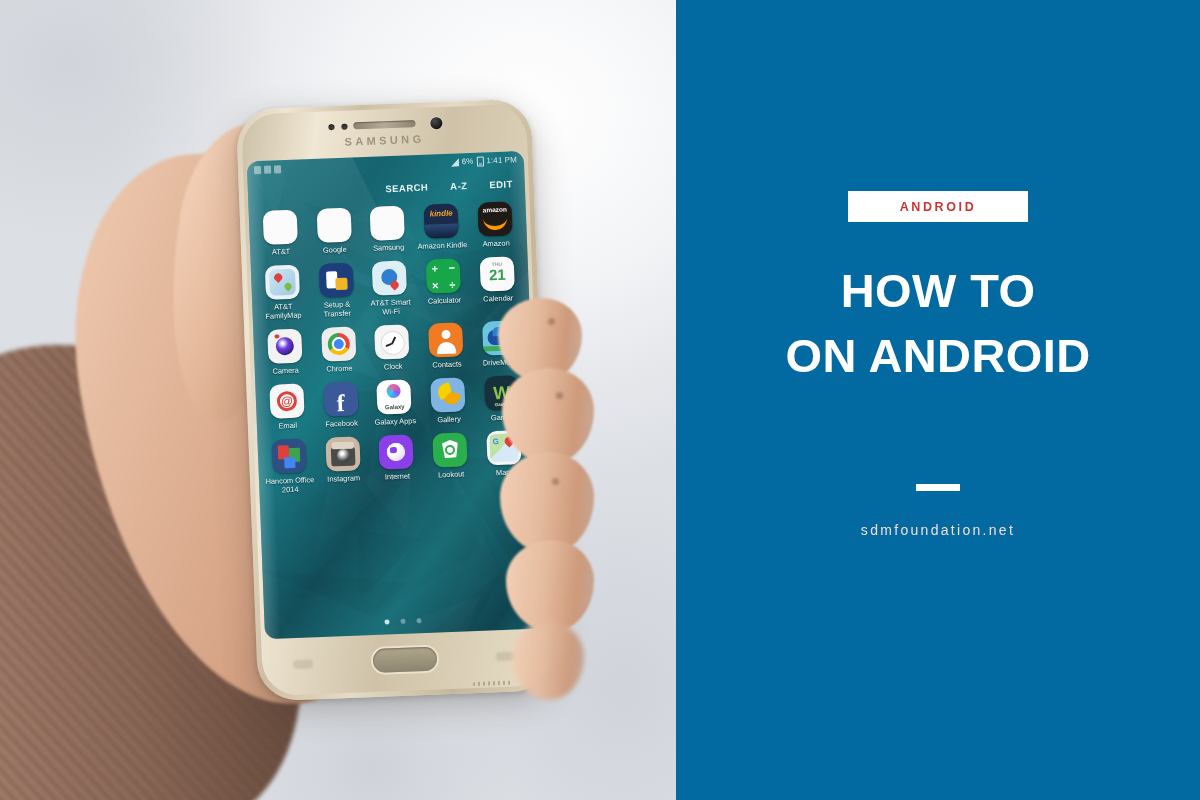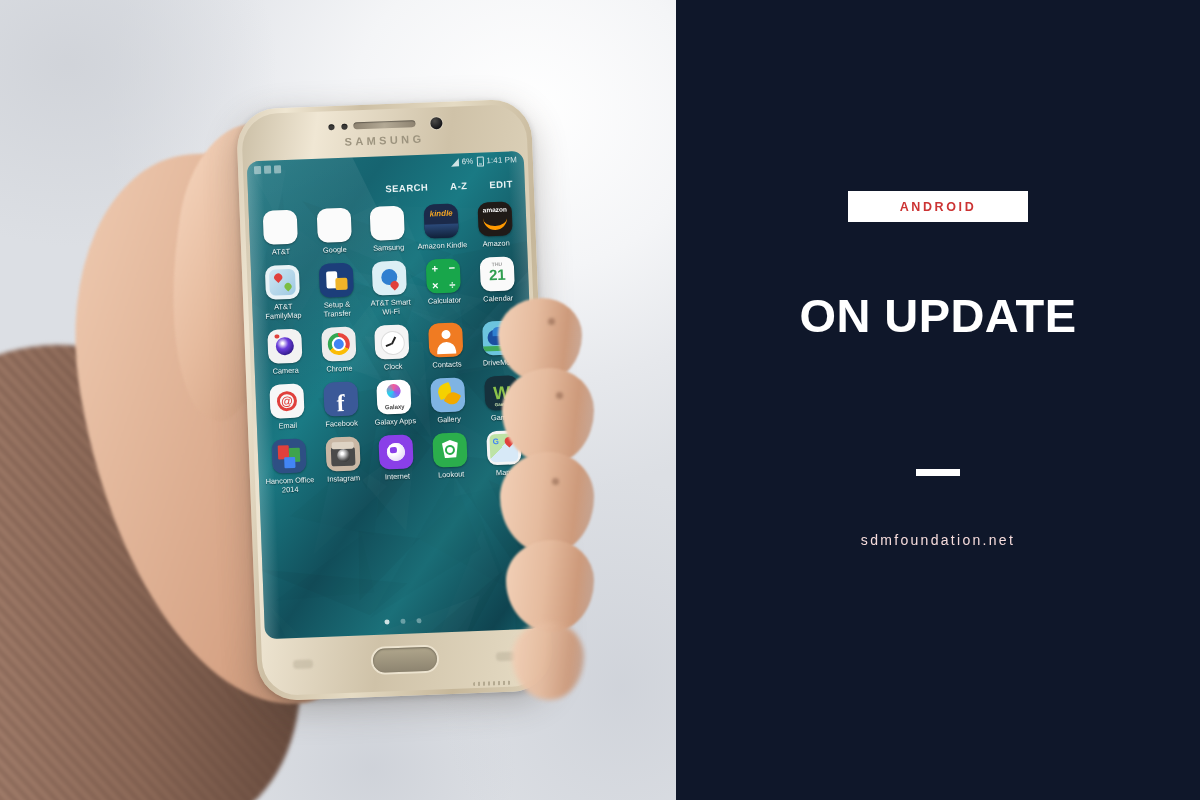--- a/index.html
+++ b/index.html
@@ -536,27 +536,28 @@
     <div class="finger f1"></div>
     <span class="knuck" style="left:548px;top:318px;"></span>
     <div class="finger f2"></div>
     <span class="knuck" style="left:556px;top:392px;"></span>
     <div class="finger f3"></div>
     <span class="knuck" style="left:552px;top:478px;"></span>
     <div class="finger f4"></div>
     <div class="finger f5"></div>
   </div>
 
-  <div class="redpanel" id="redpanel" style="background: #0f172a; gap: 25px;">
+  <div class="redpanel" id="redpanel" style="background: #0369a1;">
     <div class="badge">
       <span id="badgetext" style="color: rgb(204, 51, 51);">ANDROID</span>
     </div>
 
     <div class="headline">
-      <div>ON UPDATE</div>
+      <div>HOW TO</div>
+      <div>ON ANDROID</div>
     </div>
 
     <div class="rule"></div>
 
     <div class="site">sdmfoundation.net</div>
   </div>
 
 </div>
 
 </body></html>

